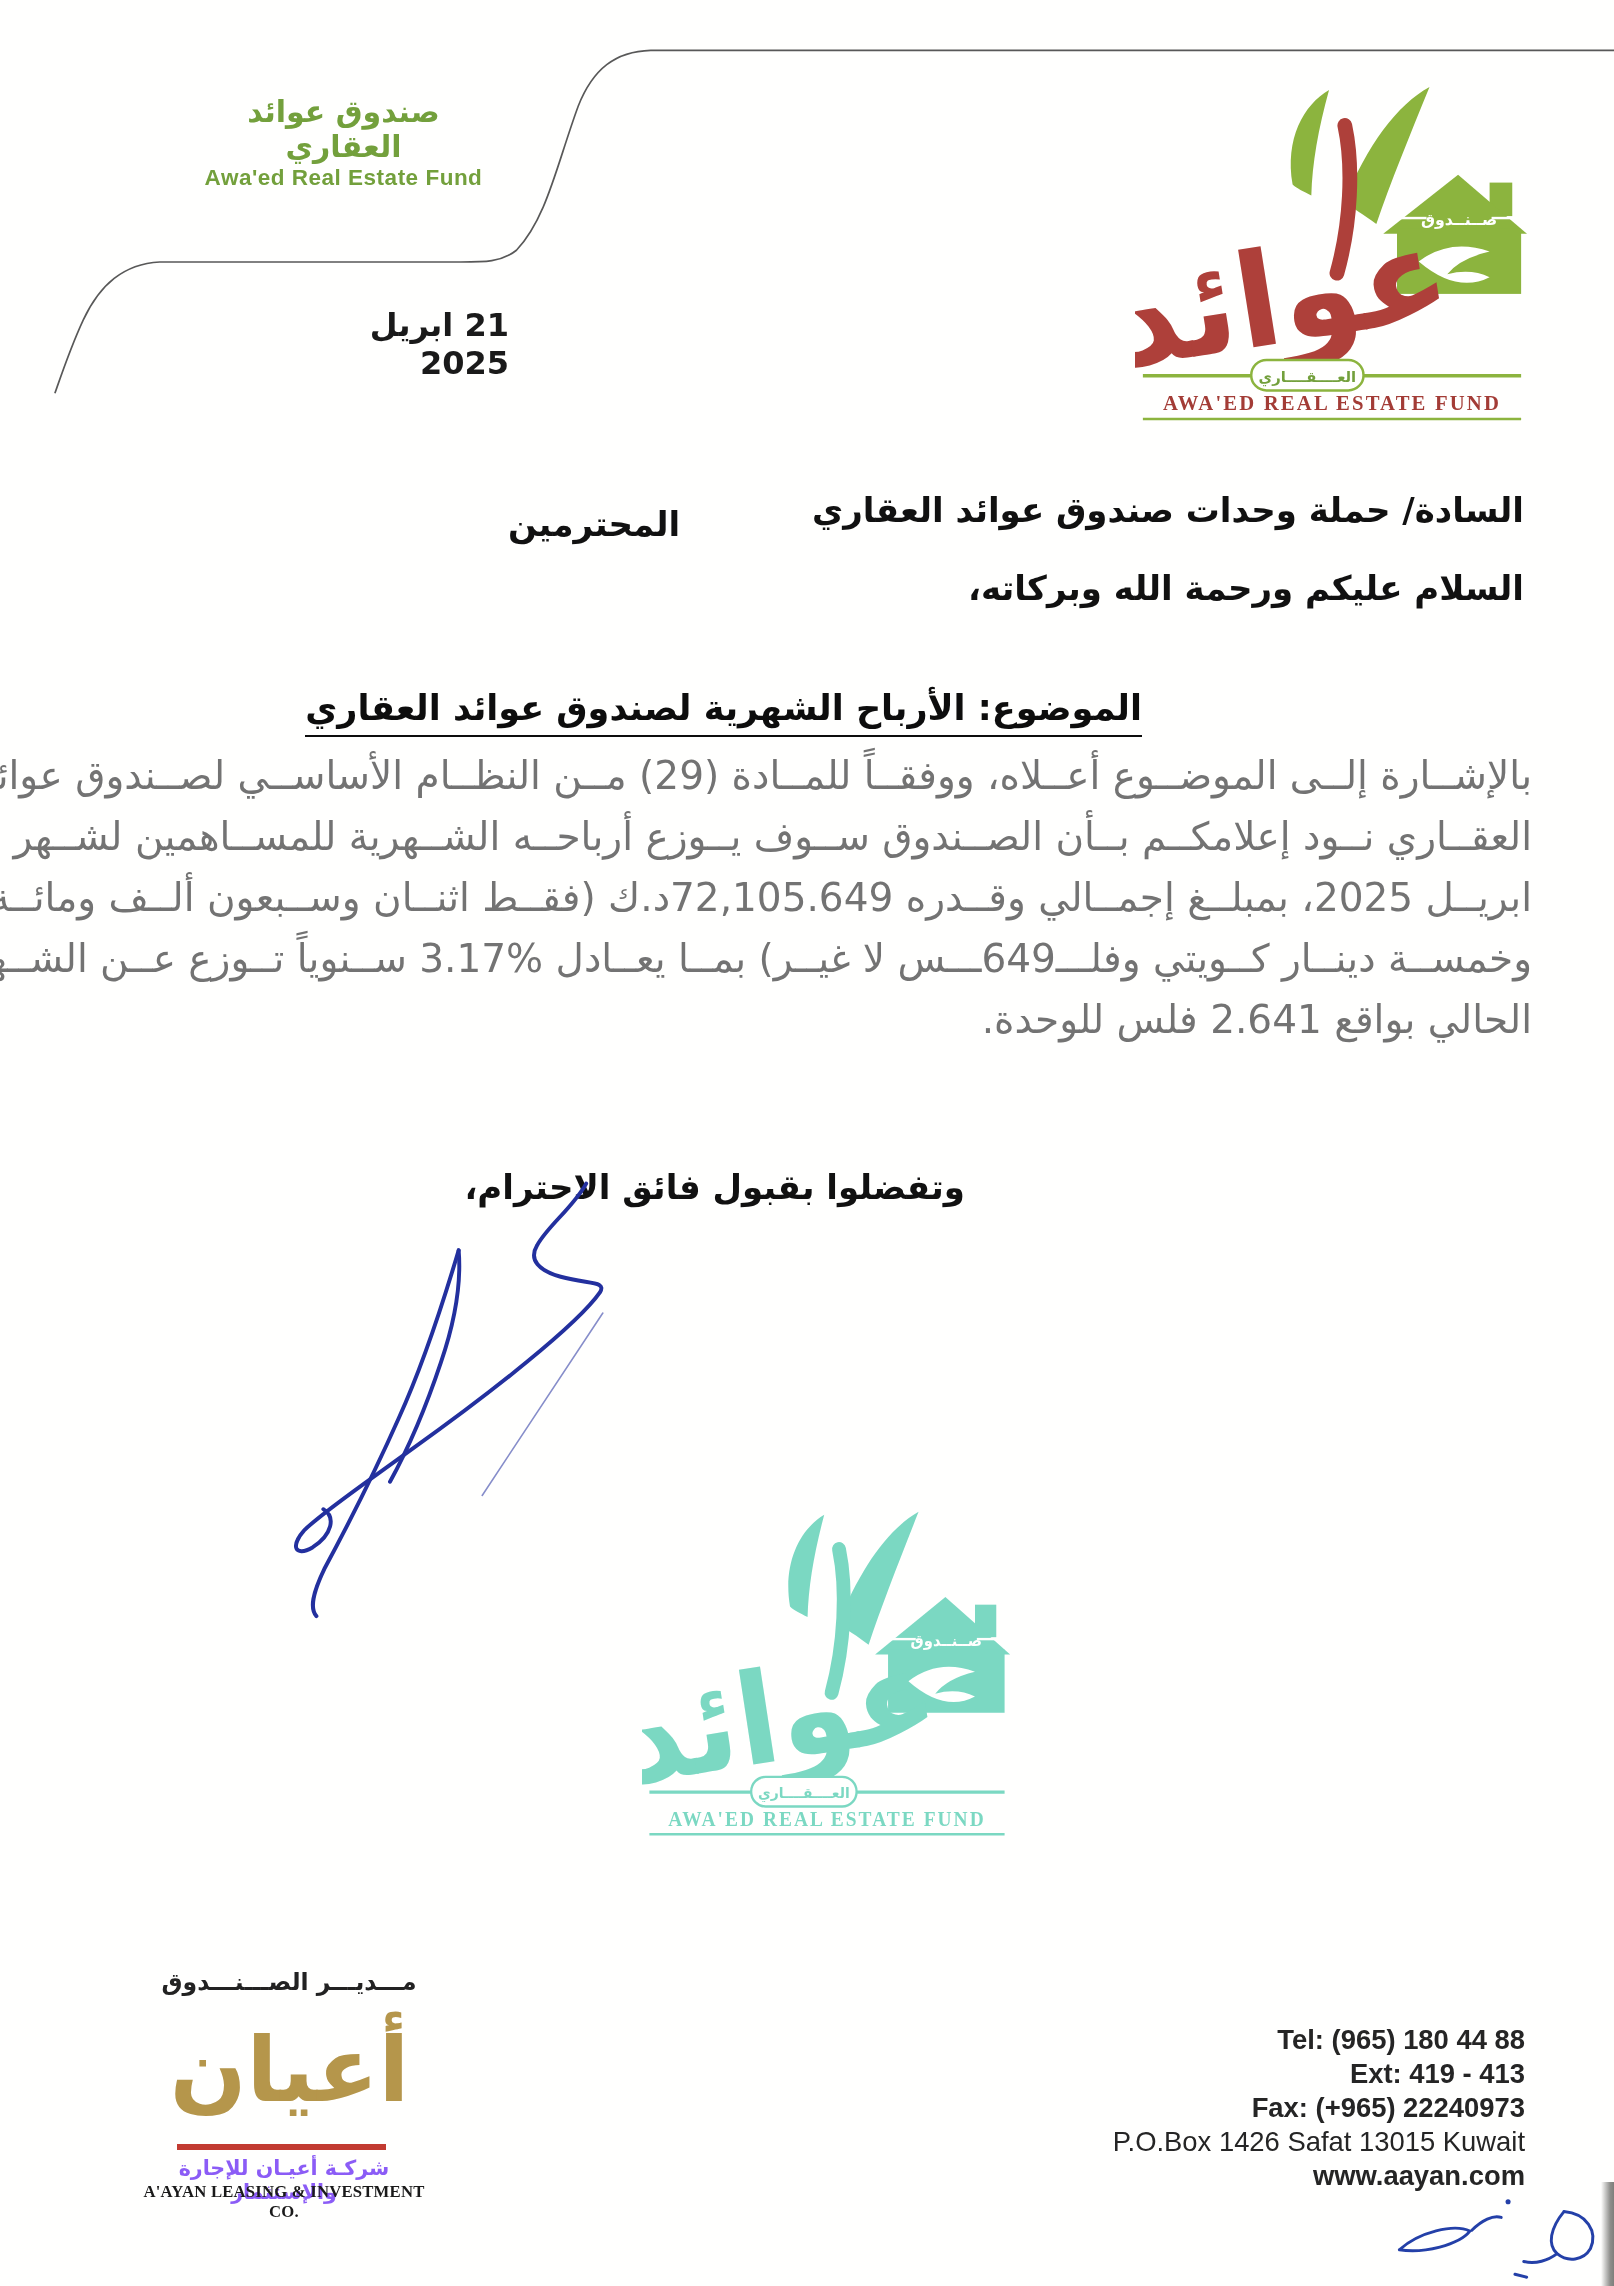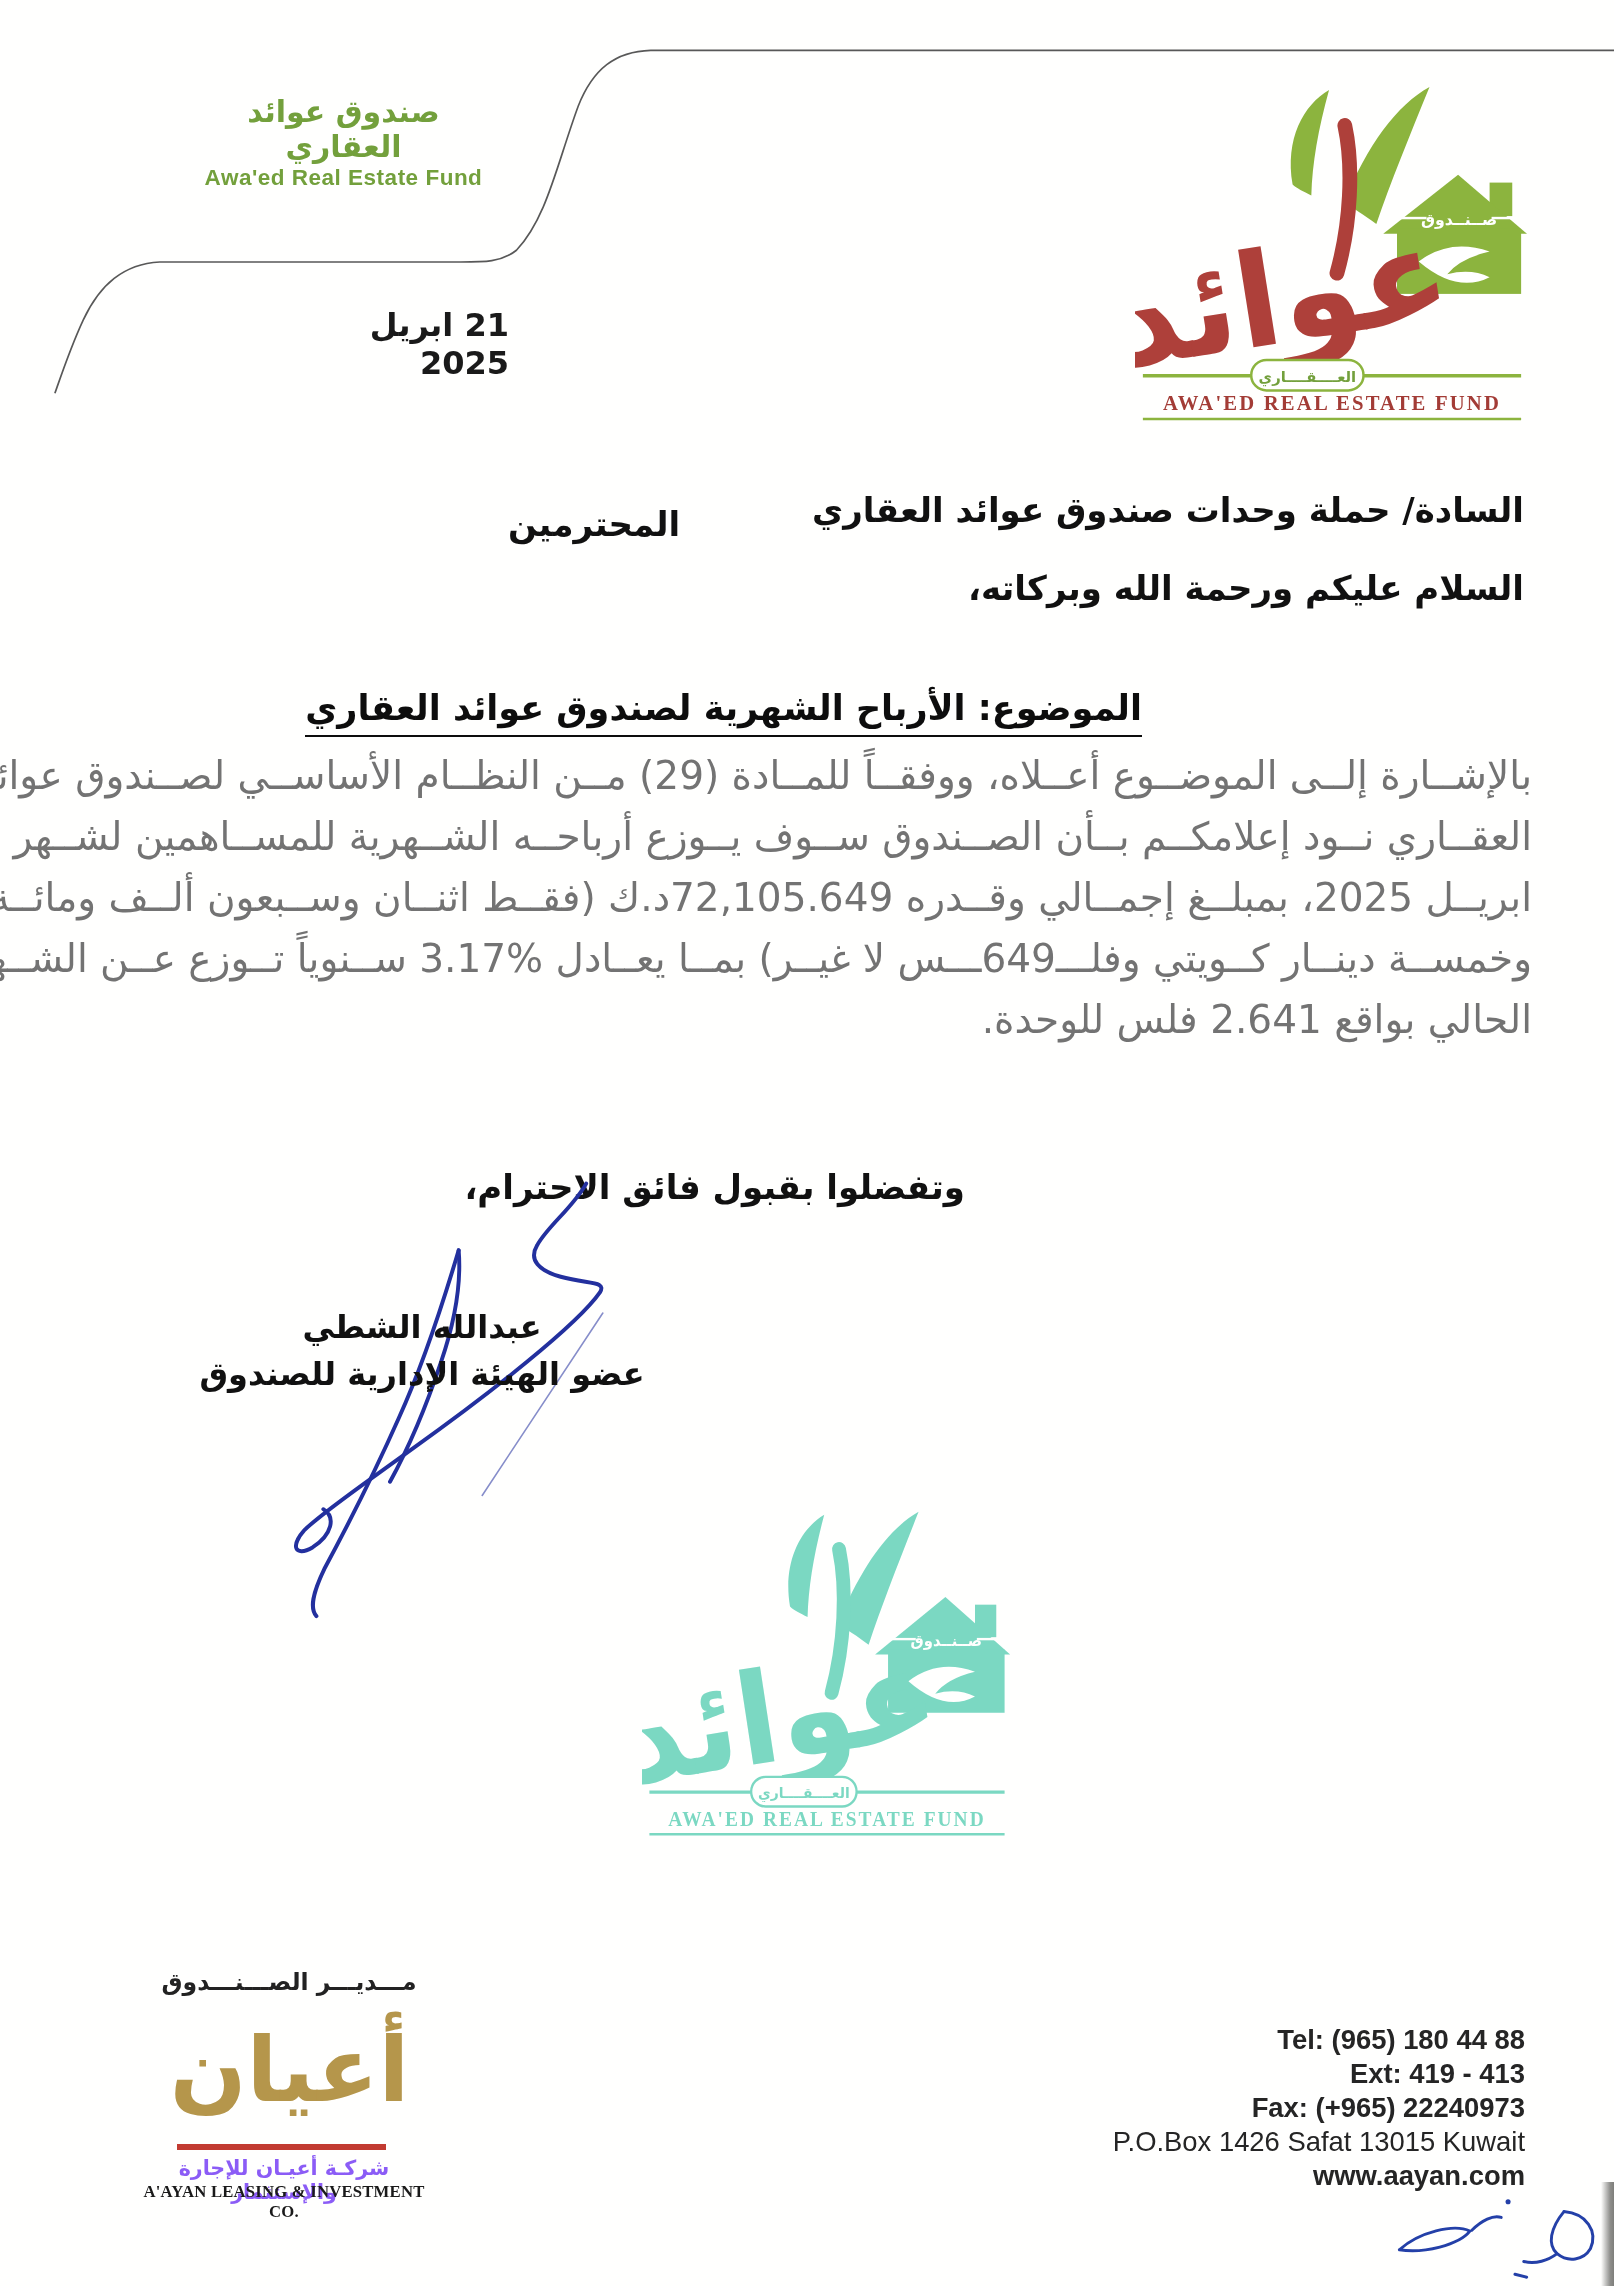--- a/index.html
+++ b/index.html
@@ -146,24 +146,20 @@
                C 601 1311 619 1307 612 1319 C 589 1352 500 1422 420 1479
                C 372 1514 332 1541 311 1561 C 296 1578 301 1589 319 1579
                C 339 1566 343 1548 330 1540"></path>
       <path d="M 468 1276 C 452 1330 432 1392 407 1447 C 383 1501 352 1562 331 1601
                C 319 1626 316 1641 323 1649"></path>
       <path d="M 468 1276 C 471 1312 463 1352 450 1390 C 438 1426 420 1472 398 1512"></path>
       <path d="M 615 1340 L 492 1526" stroke-width="1.6" opacity="0.55"></path>
     </g>
   </svg>
 
-  <div class="abs sig-block">
-    <div class="sig-name rtl">عبدالله الشطي</div>
-    <div class="sig-title rtl">عضو الهيئة الإدارية للصندوق</div>
-  </div>
 
   <svg class="abs stamp" width="370" height="331" viewBox="0 0 400 346" preserveAspectRatio="none">
     <g>
       <path d="M160,102 C152,56 171,21 197,6 C186,46 180,80 179,113 C171,109 164,106 160,102 Z" fill="#5FD0B6"></path>
       <path d="M212,120 C236,62 266,21 299,3 C279,52 259,101 245,142 C233,133 221,126 212,120 Z" fill="#5FD0B6"></path>
     </g>
     <path d="M213,42 C222,84 219,142 205,192" fill="none" stroke="#5FD0B6" stroke-width="15" stroke-linecap="round"></path>
     <g>
       <rect x="360" y="100" width="23" height="34" fill="#5FD0B6"></rect>
       <polygon points="252,152 328,92 398,152" fill="#5FD0B6"></polygon>

